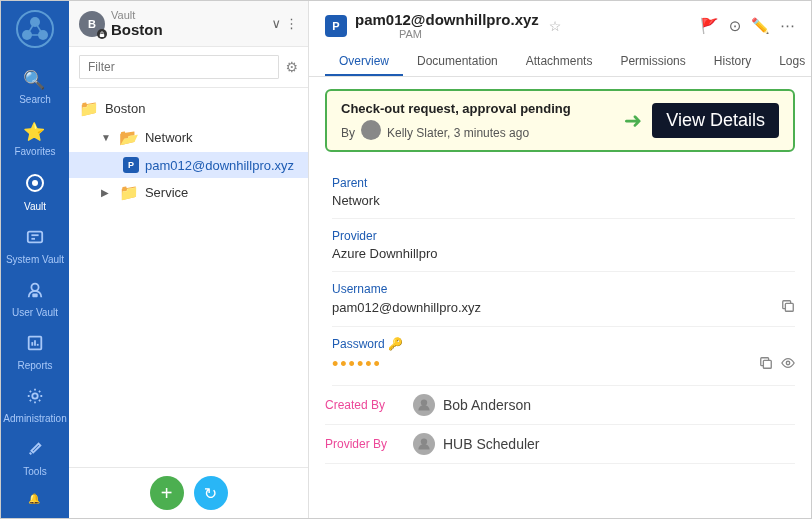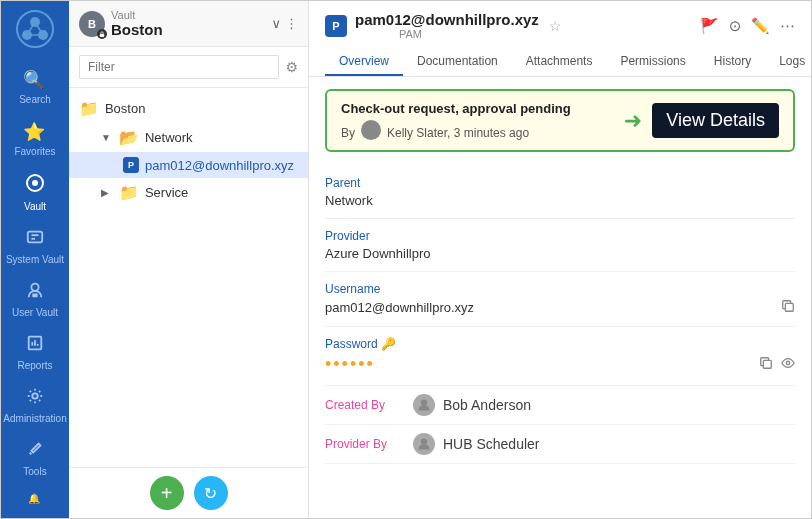--- a/index.html
+++ b/index.html
@@ -66,21 +66,21 @@
     .notification-banner { border: 2px solid #4caf50; background: #fffde7; border-radius: 6px; padding: 10px 14px; display: flex; align-items: center; justify-content: space-between; margin-bottom: 14px; }
     .banner-left { display: flex; flex-direction: column; gap: 4px; }
     .banner-title { font-weight: 600; font-size: 13px; color: #222; }
     .banner-sub { display: flex; align-items: flex-end; gap: 6px; font-size: 12px; color: #555; }
     .banner-avatar { width: 20px; height: 20px; border-radius: 50%; background: #888; overflow: hidden; flex-shrink: 0; }
     .banner-right { display: flex; align-items: center; gap: 10px; }
     .arrow-icon { color: #4caf50; font-size: 22px; }
     .btn-view-details { background: #0f172a; color: #fff; border: none; border-radius: 4px; padding: 7px 14px; font-size: 18px; cursor: pointer; font-weight: 500; white-space: nowrap; }
 
     
-    .detail-section { padding: 10px 0; border-bottom: 1px solid #f0f0f0; }
+    .detail-section { padding: 10px 0; border-bottom: 1px solid #f0f0f0; margin-left: 7px; }
     .detail-label { color: #1e5cb3; font-size: 12px; margin-bottom: 3px; font-weight: 500; }
     .detail-value { color: #333; font-size: 13px; display: flex; align-items: center; justify-content: space-between; }
     .detail-value-text { color: #333; font-size: 13px; }
     .detail-actions { display: flex; gap: 8px; color: #888; font-size: 14px; }
     .detail-actions span { cursor: pointer; }
     .password-dots { color: #f5a623; font-size: 18px; letter-spacing: 2px; }
     .key-icon { color: #f5a623; font-size: 12px; }
 
     .creator-row { display: flex; align-items: center; gap: 8px; padding: 8px 0; border-bottom: 1px solid #f0f0f0; }
     .creator-label { color: #ec4899; font-size: 12px; width: 80px; font-weight: 500; }

